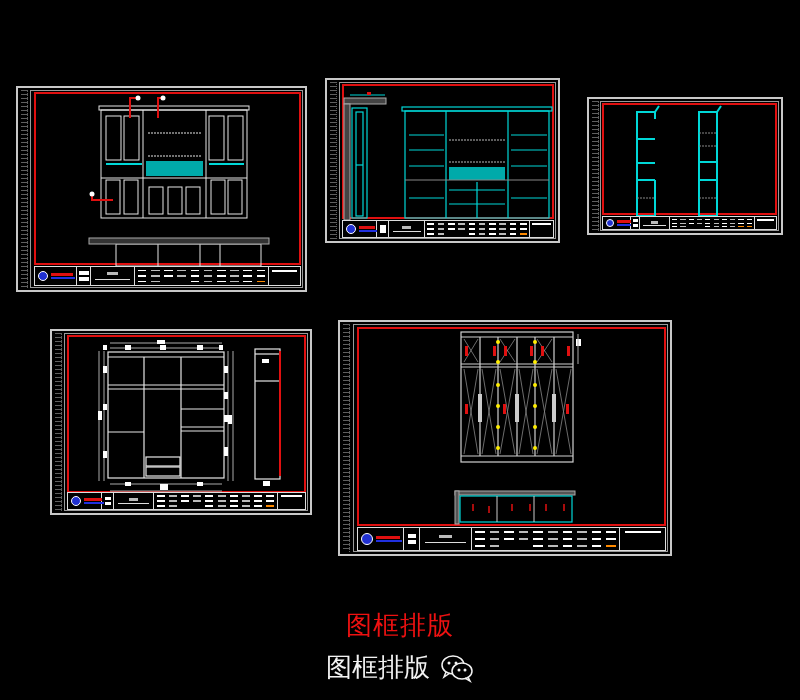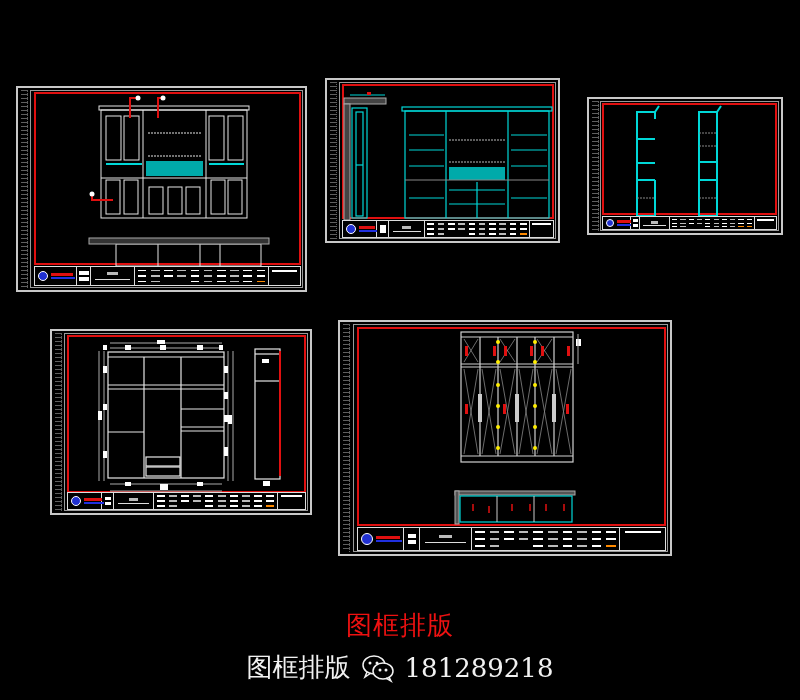--- a/index.html
+++ b/index.html
@@ -550,14 +550,13 @@
       <ellipse cx="13" cy="11" rx="11" ry="9" fill="none" stroke="#f2f2f2" stroke-width="1.5"></ellipse>
       <path d="M6 18 L4 23 L10 19" fill="none" stroke="#f2f2f2" stroke-width="1.5"></path>
       <ellipse cx="22" cy="17" rx="10" ry="8" fill="#000" stroke="#f2f2f2" stroke-width="1.5"></ellipse>
       <path d="M28 23 L30 27 L25 24" fill="none" stroke="#f2f2f2" stroke-width="1.5"></path>
       <circle cx="9" cy="9" r="1.5" fill="#f2f2f2"></circle>
         <circle cx="16" cy="9" r="1.5" fill="#f2f2f2"></circle>
       <circle cx="19" cy="16" r="1.5" fill="#f2f2f2"></circle>
         <circle cx="25" cy="16" r="1.5" fill="#f2f2f2"></circle>
     </svg>
   </span>
-  <span>181289218</span>
 </div>
 
 </body></html>

